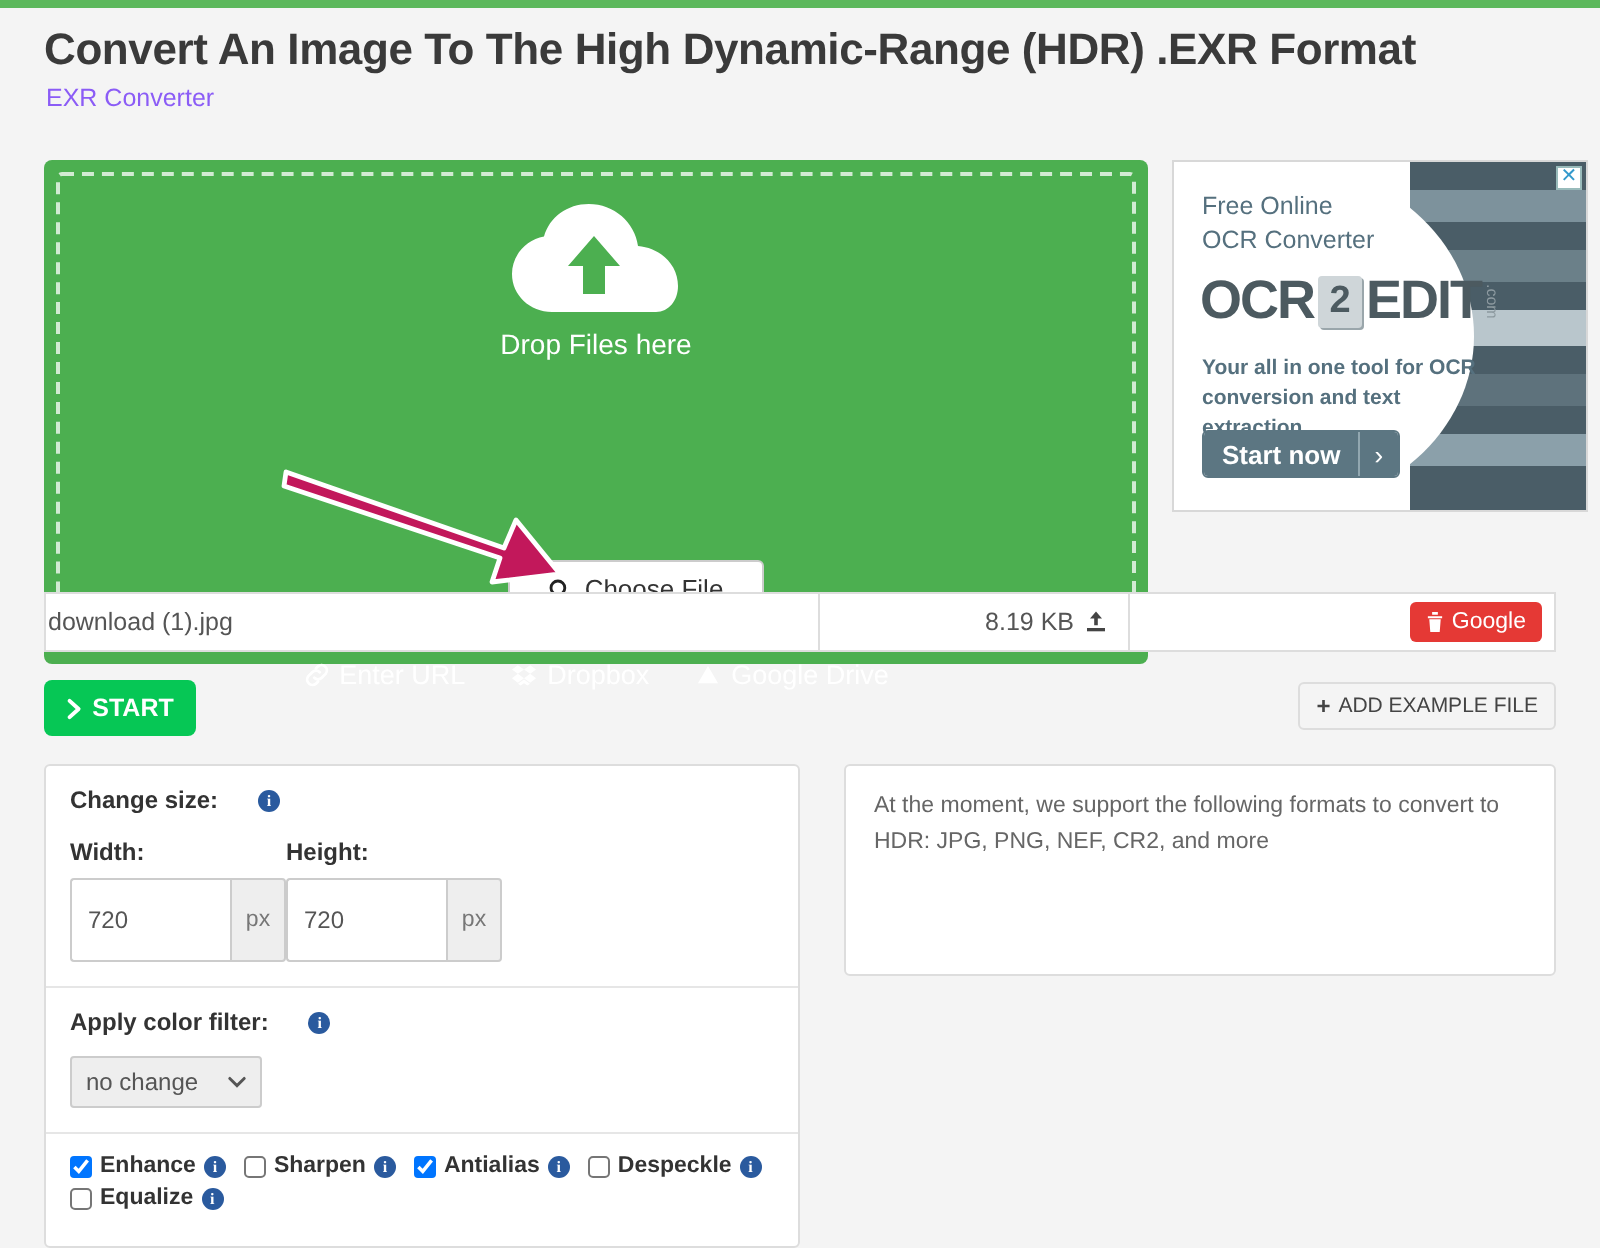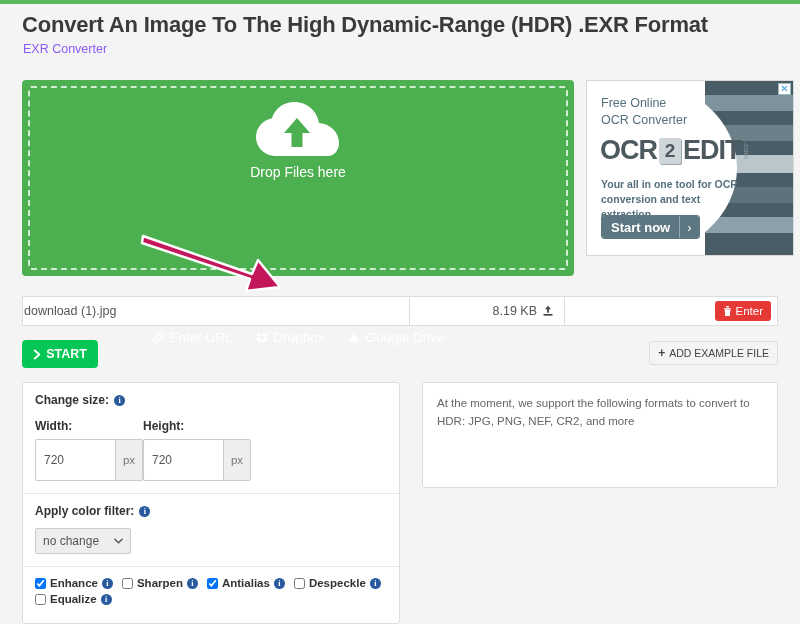--- a/index.html
+++ b/index.html
@@ -18,21 +18,21 @@
     position: absolute; left: 22px; top: 12px; width: 740px;
     font-size: 22px; font-weight: bold; color: #3a3a3a; letter-spacing: -0.2px;
   }
   .page-subtitle {
     position: absolute; left: 23px; top: 42px;
     font-size: 12.5px; color: #8b5cf6;
   }
 
   
   .dropzone {
-    position: absolute; left: 22px; top: 80px; width: 552px; height: 196px;
+    position: absolute; left: 22px; top: 80px; width: 552px; height: 252px;
     background: #4caf50; border-radius: 4px;
   }
   .dropzone-inner {
     position: absolute; left: 6px; top: 6px; right: 6px; bottom: 6px;
     border: 2px dashed rgba(255,255,255,0.75); border-radius: 3px;
   }
   .cloud-wrap { position:absolute; left:0; top: 18px; width:100%; text-align:center; }
   .cloud-svg { display:inline-block; }
   .drop-label {
     position:absolute; left:0; top: 84px; width:100%; text-align:center;
@@ -117,21 +117,21 @@
   .settings {
     position:absolute; left: 22px; top: 382px; width: 378px; min-height: 230px;
     background:#fff; border:1px solid #ddd; border-radius:3px;
   }
   .settings-head {
     height: 29px; background:#f6f6f6; border-bottom:1px solid #ddd;
     display:flex; align-items:center; gap:6px; padding-left: 12px;
     font-size: 12px; font-weight:bold; color:#444;
   }
   .sec { padding: 10px 12px 12px; border-bottom:1px solid #e6e6e6; }
-  .sec-label { font-size: 12px; font-weight:bold; color:#333; display:flex; align-items:center; gap:5px; }
+  .sec-label { font-size: 12px; font-weight:bold; color:#333; display:flex; align-items:center; gap:20px; }
   .size-fields { display:flex; margin-top: 12px; }
   .fld-label { font-size: 12px; font-weight:bold; color:#333; margin-bottom: 6px; }
   .input-group { display:flex; height: 42px; width: 108px; }
   .input-group input {
     flex:1; border:1px solid #ccc; border-right:none; border-radius:2px 0 0 2px;
     padding-left: 8px; font-size: 12px; color:#555; font-family:"Liberation Sans", sans-serif; outline:none; min-width:0;
   }
   .input-addon {
     width: 28px; background:#eee; border:1px solid #ccc; border-radius:0 2px 2px 0;
     display:flex; align-items:center; justify-content:center; font-size: 11.5px; color:#777;
@@ -173,20 +173,27 @@
 
     <div class="cloud-wrap">
       <svg class="cloud-svg" width="96" height="62" viewBox="0 0 96 62" aria-hidden="true">
         <path fill="#ffffff" d="M26 58c-11 0-20-8.4-20-19 0-9.3 6.9-17 16-18.7C24.6 10.6 33.7 4 44.4 4c12.6 0 23 9.1 24.6 21C80.6 26 89 34.6 89 45c0 7.2-4.6 13-11 13H26z"></path>
         <path fill="#4caf50" d="M47 20l13 15h-7.5v14h-11V35H34z"></path>
       </svg>
     </div>
 
     <div class="drop-label">Drop Files here</div>
 
+    <div class="choose-file-btn">
+      <svg width="12" height="12" viewBox="0 0 16 16" aria-hidden="true">
+        <circle cx="6.6" cy="6.6" r="4.6" fill="none" stroke="#222" stroke-width="1.9"></circle>
+        <line x1="10" y1="10" x2="14.5" y2="14.5" stroke="#222" stroke-width="2.1" stroke-linecap="round"></line>
+      </svg>
+      <span>Choose File</span>
+    </div>
 
     <div class="dz-links">
       <span class="dz-link">
         <svg width="13" height="13" viewBox="0 0 16 16" aria-hidden="true">
           <path d="M6.3 9.7a3.2 3.2 0 0 0 4.6 0l2.4-2.4a3.3 3.3 0 0 0-4.7-4.6L7.3 4" fill="none" stroke="#fff" stroke-width="1.7" stroke-linecap="round"></path>
           <path d="M9.7 6.3a3.2 3.2 0 0 0-4.6 0L2.7 8.7a3.3 3.3 0 0 0 4.7 4.6L8.7 12" fill="none" stroke="#fff" stroke-width="1.7" stroke-linecap="round"></path>
         </svg>
         <span>Enter URL</span>
       </span>
       <span class="dz-link">
@@ -247,21 +254,21 @@
       <svg width="12" height="12" viewBox="0 0 16 16" aria-hidden="true">
         <path fill="#444" d="M8 1l4 4.6H9.2v4.6H6.8V5.6H4z"></path>
         <rect x="2" y="12" width="12" height="2.2" fill="#444"></rect>
       </svg>
     </div>
     <div class="fr-cell fr-act">
       <span class="delete-btn">
         <svg width="9" height="10" viewBox="0 0 12 14" aria-hidden="true">
           <path fill="#fff" d="M1 3h10v1.4H1zM4 0h4v2H4zM2 5h8l-.7 9H2.7z"></path>
         </svg>
-        <span>Enter</span>
+        <span>Google</span>
       </span>
     </div>
   </div>
 
   <div class="start-btn">
     <svg width="9" height="11" viewBox="0 0 10 12" aria-hidden="true">
       <path d="M2 1.5L7 6l-5 4.5" fill="none" stroke="#fff" stroke-width="2.2" stroke-linecap="round" stroke-linejoin="round"></path>
     </svg>
     <span>START</span>
   </div>

